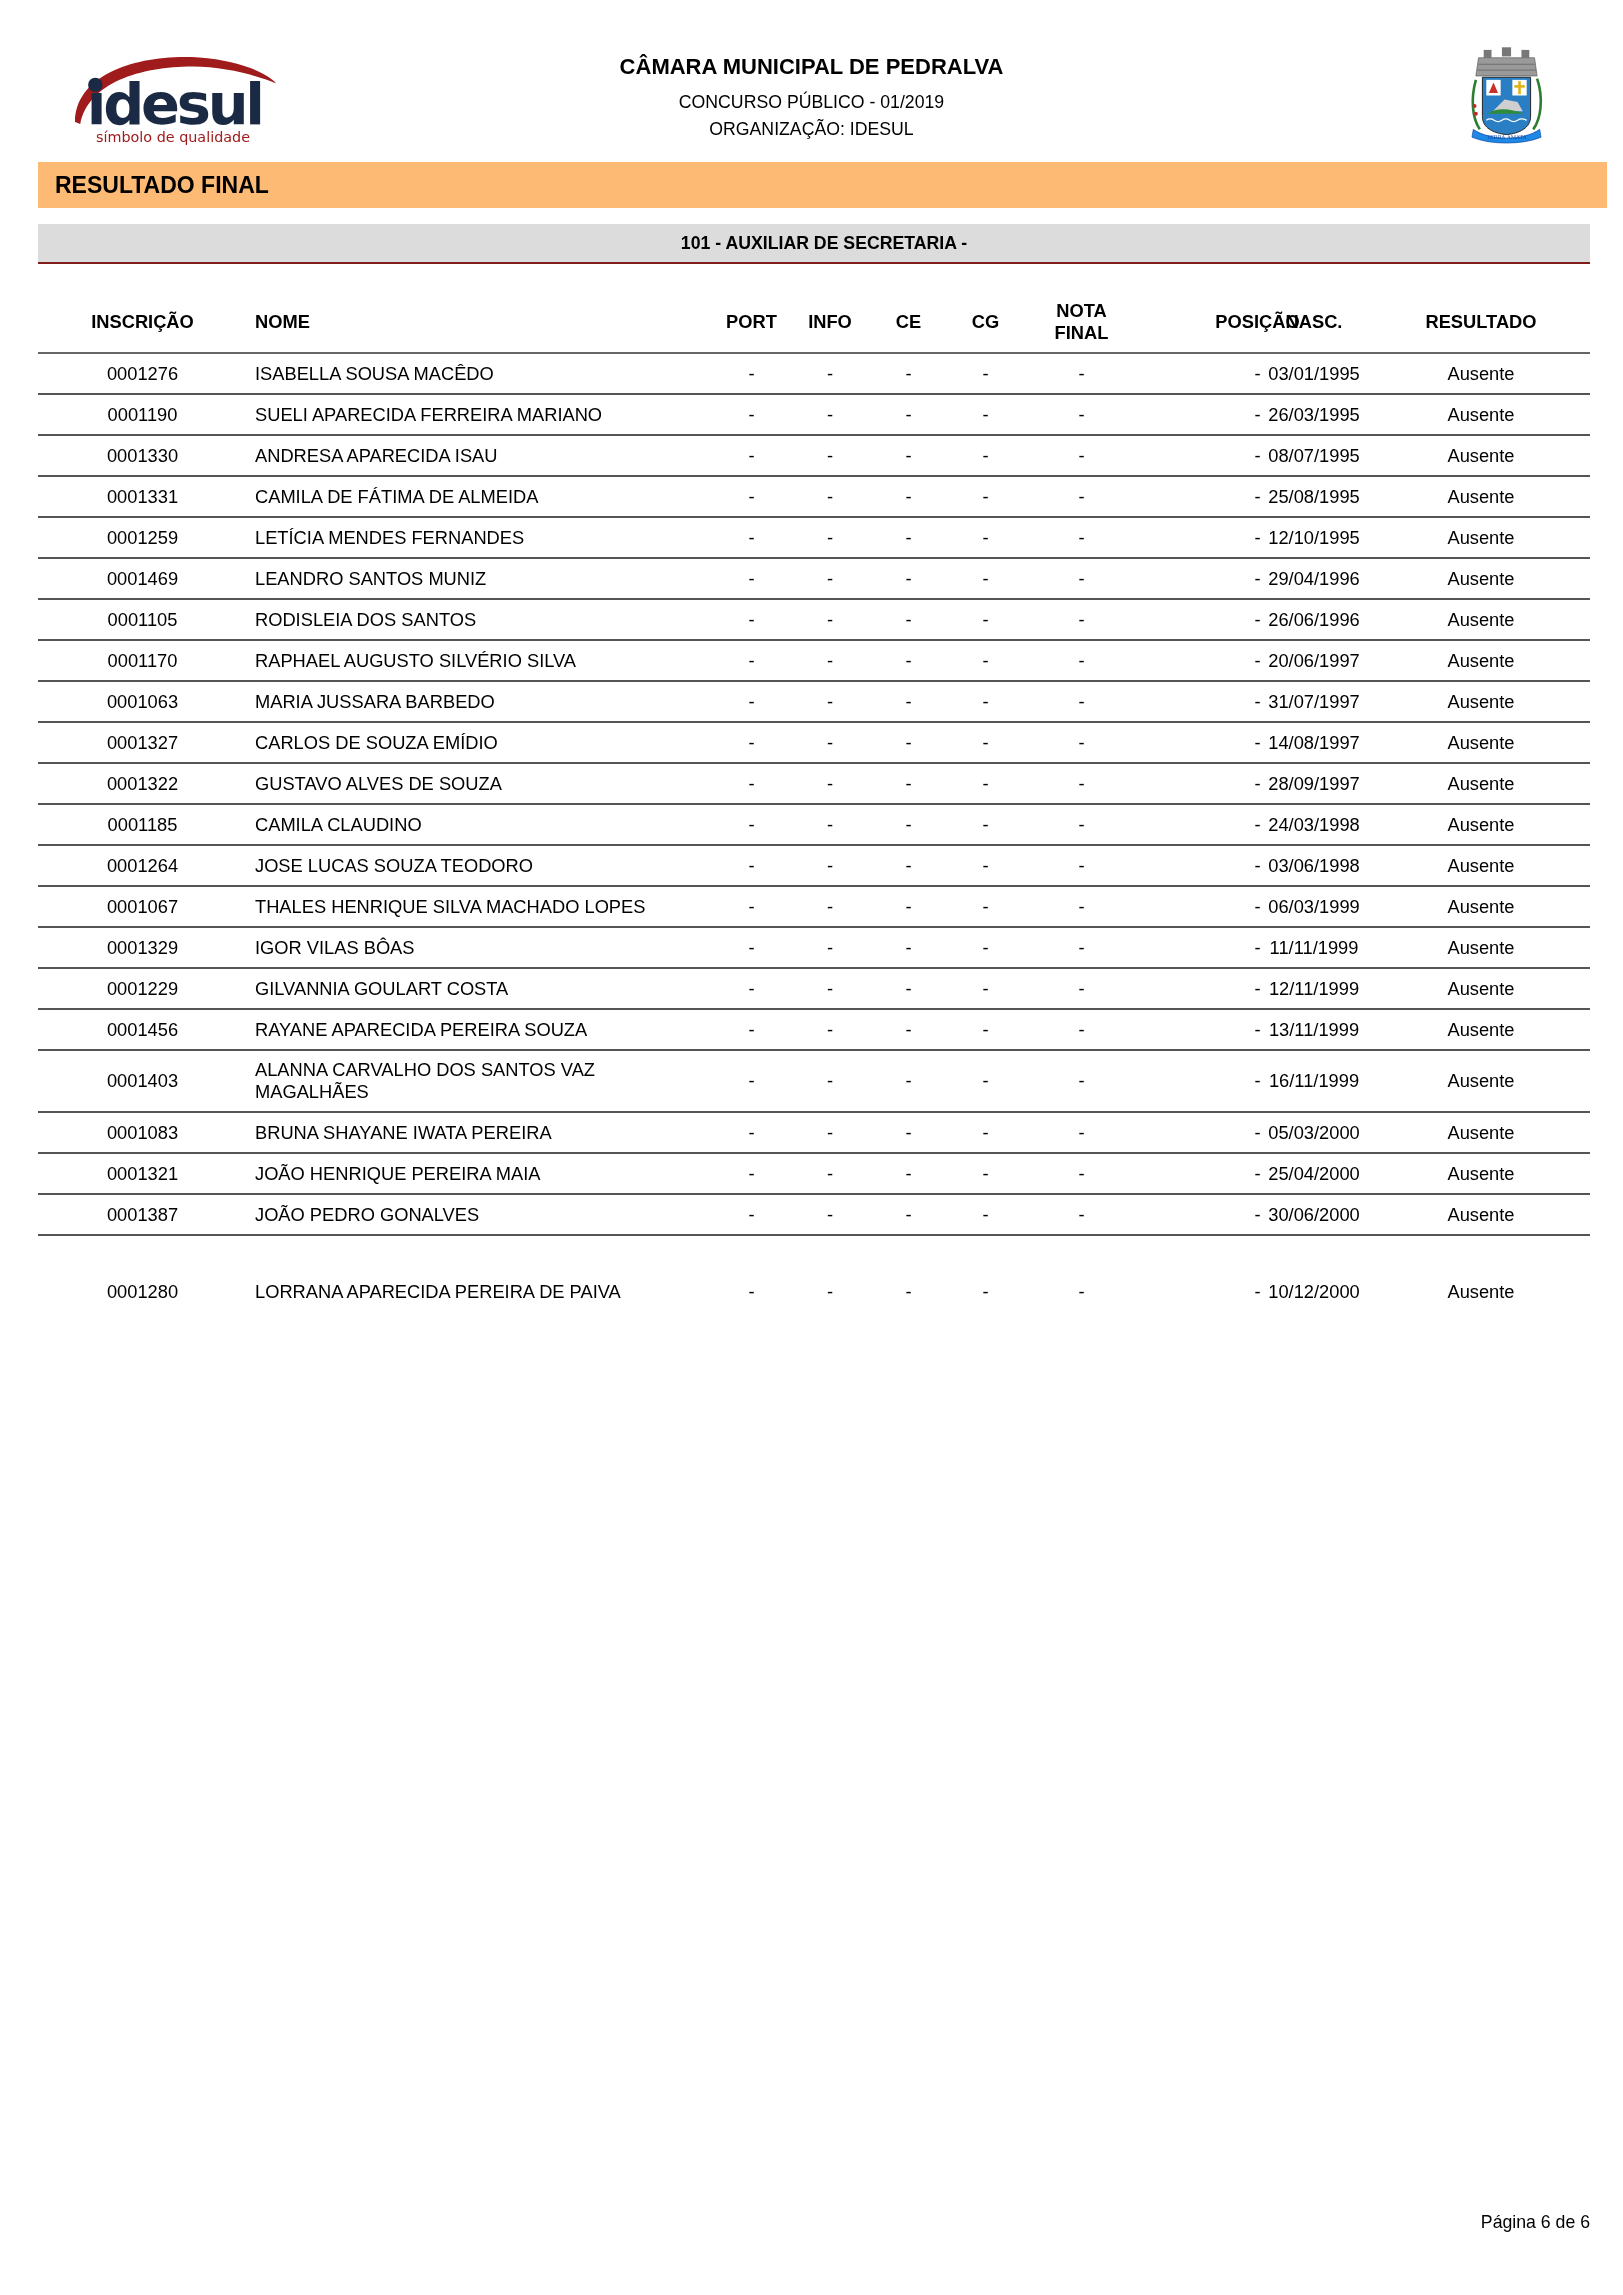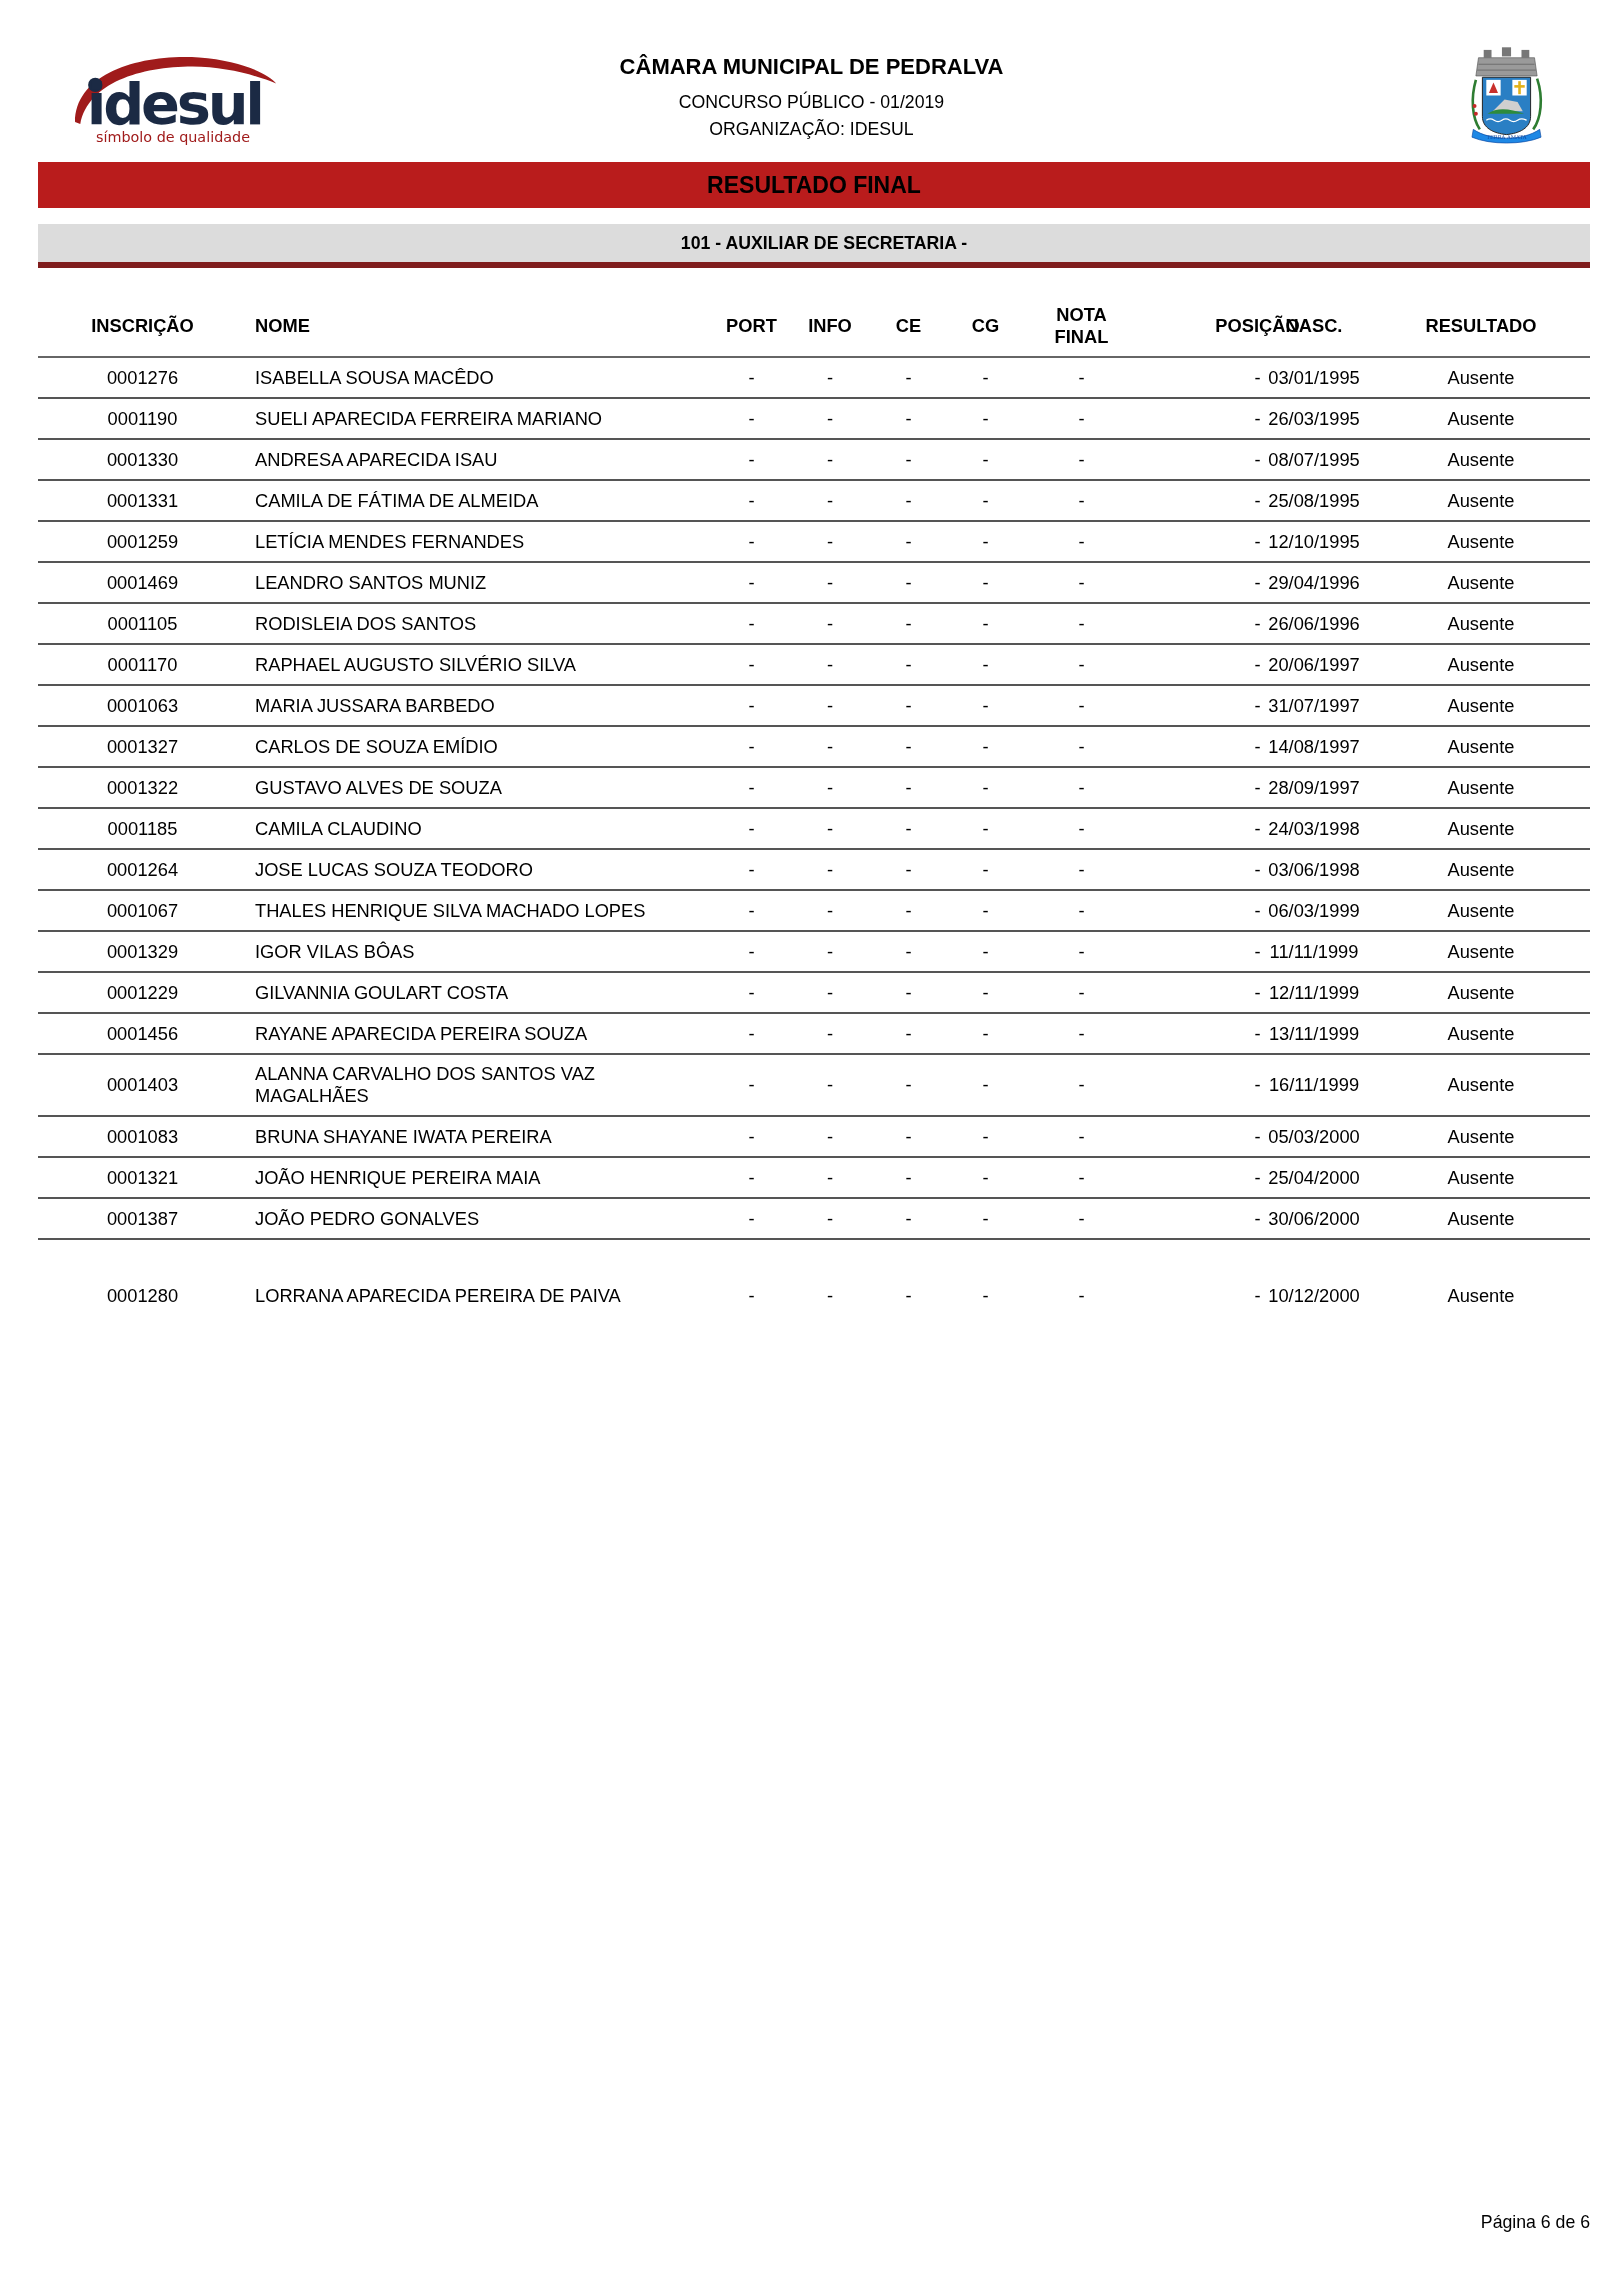--- a/index.html
+++ b/index.html
@@ -11,26 +11,26 @@
     .logo-left svg { width: 100%; height: 100%; display: block; }
     .logo-right { position: absolute; left: 1464px; top: 46px; width: 85px; height: 99px; }
     .logo-right svg { width: 100%; height: 100%; display: block; }
 
     .head-title { position: absolute; left: 0; width: 1623px; text-align: center; }
     .head-main { top: 54px; font-size: 22px; font-weight: bold; }
     .head-sub1 { top: 92px; font-size: 17.7px; }
     .head-sub2 { top: 119px; font-size: 17.7px; }
 
     .title-band { position: absolute; left: 38px; top: 162px; width: 1552px; height: 46px;
-                  background: #b91c1c; display: flex; align-items: center; justify-content: center; }
+                  background: #fdba74; display: flex; align-items: center; justify-content: flex-start; padding-left: 17px; }
     .title-band span { font-size: 23px; font-weight: bold; }
 
     
     .results { position: absolute; left: 38px; top: 224px; width: 1552px; }
-    .section-band { height: 38px; background: #dcdcdc; border-bottom: 6px solid #7f1d1d;
+    .section-band { height: 38px; background: #dcdcdc; border-bottom: 2px solid #7f1d1d;
                     display: flex; align-items: center; justify-content: center; padding-left: 20px; }
     .section-band span { font-size: 17.7px; font-weight: bold; }
 
     .row { position: relative; height: 39px; border-bottom: 2px solid #555; }
     .row.tall { height: 60px; }
     .row.head { height: 60px; border-bottom: 2.6px solid #666; margin-top: 28px; }
     .row.last { border-bottom: none; margin-top: 36px; }
     .cell { position: absolute; top: 0; height: 100%; display: flex; align-items: center;
             font-size: 18.3px; line-height: 22px; }
     .c-center { justify-content: center; text-align: center; }

